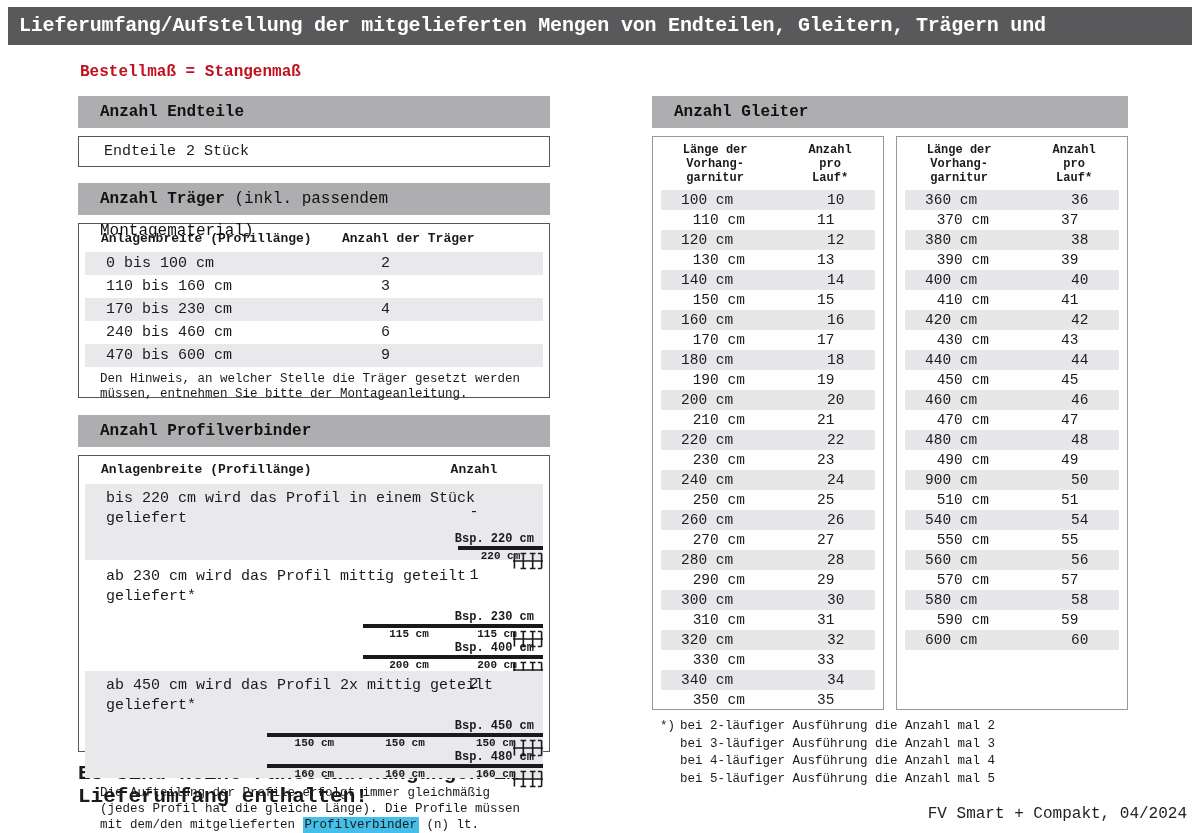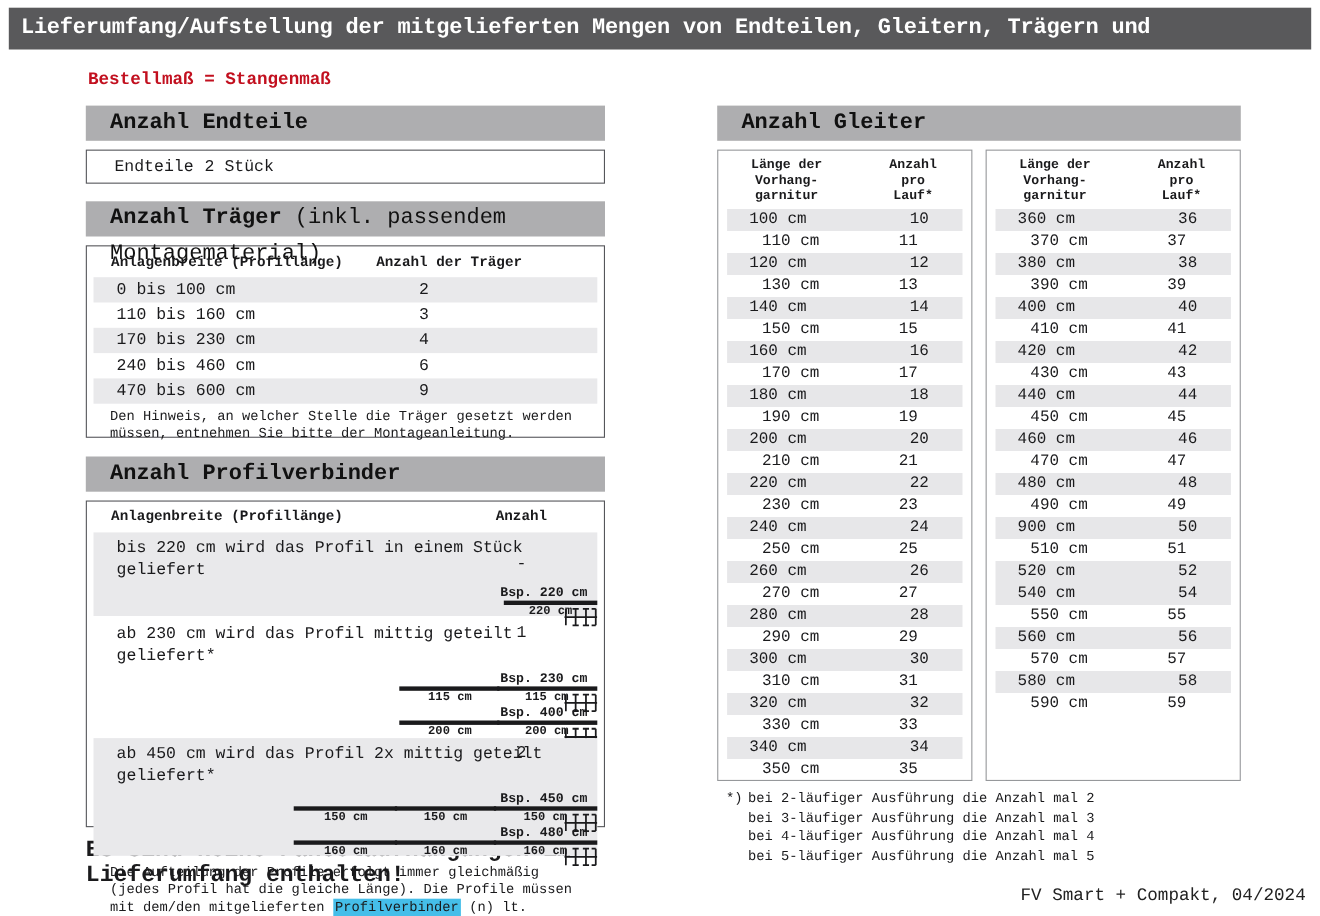--- a/index.html
+++ b/index.html
@@ -13,21 +13,21 @@
               line-height:38px; padding-left:11px; letter-spacing:-0.2px; }
 
   .subtitle { position:absolute; left:80px; top:63px; color:#c2101f;
               font-weight:bold; font-size:16px; }
 
   
   .col-left  { position:absolute; left:78px;  top:96px; width:472px; }
   .col-right { position:absolute; left:652px; top:96px; width:476px; }
 
   .section-bar { height:32px; background:#aeaeb0; line-height:32px; padding-left:22px;
-                 font-size:20px; margin-bottom:8px; color:#111; }
+                 font-size:16px; margin-bottom:8px; color:#111; }
   .section-bar b { font-weight:bold; }
 
   
   .endteile-box { position:relative; height:31px; border:1px solid #55565a;
                   background:#fff; line-height:29px; font-size:15px; margin-bottom:16px; }
   .et-label { position:absolute; left:25px; }
   .et-value { position:absolute; left:107px; }
 
   
   .traeger-box { border:1px solid #55565a; height:175px; padding-top:7px; margin-bottom:17px; }
@@ -418,24 +418,20 @@
           </div>
           <div class="gl-row alt">
             <span class="gc1">900 cm</span>
             <span class="gc2">50</span>
           </div>
           <div class="gl-row">
             <span class="gc1">510 cm</span>
             <span class="gc2">51</span>
           </div>
           <div class="gl-row alt">
-            <span class="gc1">520 cm</span>
-            <span class="gc2">52</span>
-          </div>
-          <div class="gl-row alt">
             <span class="gc1">540 cm</span>
             <span class="gc2">54</span>
           </div>
           <div class="gl-row">
             <span class="gc1">550 cm</span>
             <span class="gc2">55</span>
           </div>
           <div class="gl-row alt">
             <span class="gc1">560 cm</span>
             <span class="gc2">56</span>
@@ -444,20 +440,24 @@
             <span class="gc1">570 cm</span>
             <span class="gc2">57</span>
           </div>
           <div class="gl-row alt">
             <span class="gc1">580 cm</span>
             <span class="gc2">58</span>
           </div>
           <div class="gl-row">
             <span class="gc1">590 cm</span>
             <span class="gc2">59</span>
+          </div>
+          <div class="gl-row alt">
+            <span class="gc1">600 cm</span>
+            <span class="gc2">60</span>
           </div>
         </div>
     </div>
     <div class="footnotes" id="footnotes">
         <div class="fn-line"><span class="marker">*)</span><span>bei 2-läufiger Ausführung die Anzahl mal 2</span></div>
         <div class="fn-line"><span>bei 3-läufiger Ausführung die Anzahl mal 3</span></div>
         <div class="fn-line"><span>bei 4-läufiger Ausführung die Anzahl mal 4</span></div>
         <div class="fn-line"><span>bei 5-läufiger Ausführung die Anzahl mal 5</span></div>
       </div>
   </div>

